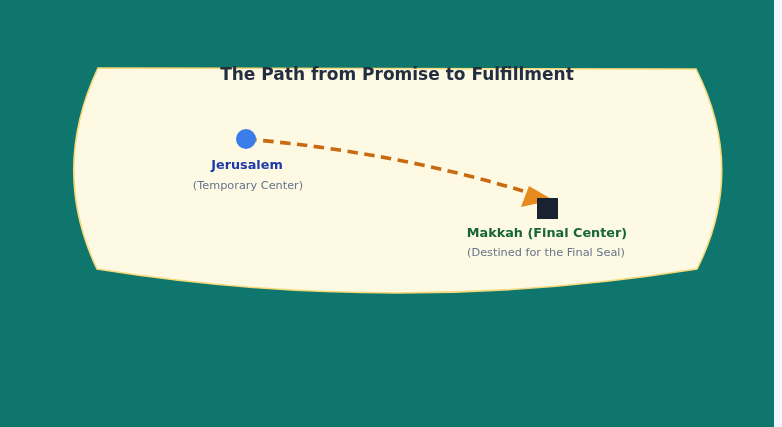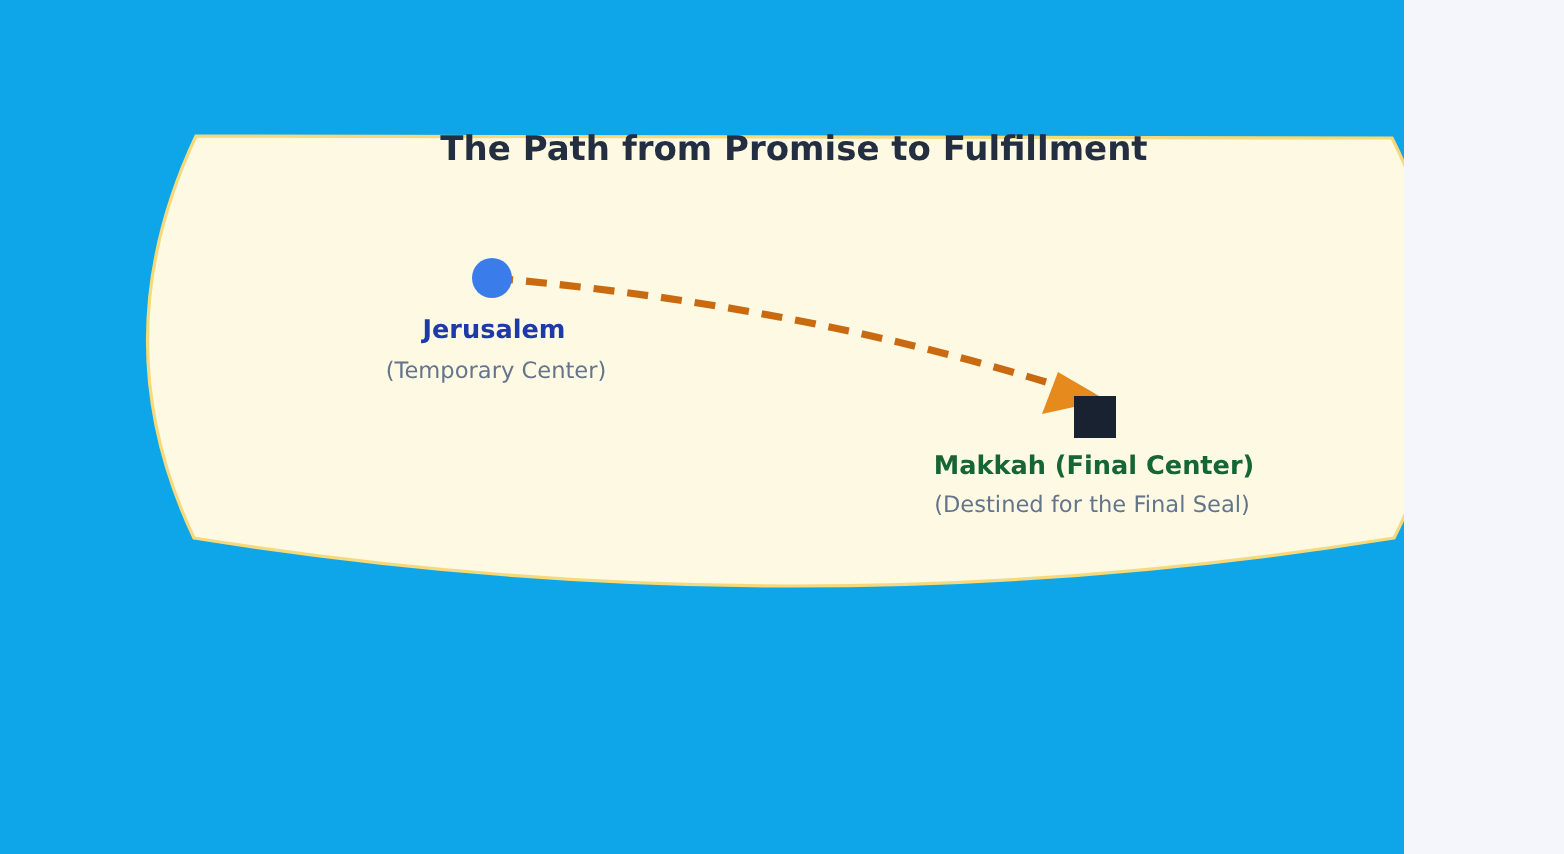--- a/index.html
+++ b/index.html
@@ -3,23 +3,23 @@
 <meta charset="utf-8">
 <style>
   html, body {
     margin: 0;
     padding: 0;
     background: #f4f6fb;
     font-family: "DejaVu Sans", "Liberation Sans", sans-serif;
   }
   .stage {
     position: relative;
-    width: 702px;
+    width: 774px;
     height: 427px;
-    background: #0ea5e9;
+    background: #0f766e;
     overflow: hidden;
   }
   svg { display: block; }
   .region {
     stroke-width: 1.6;
   }
   .route {
     fill: none;
     stroke-width: 3.6;
     stroke-dasharray: 10.5 6.5;

